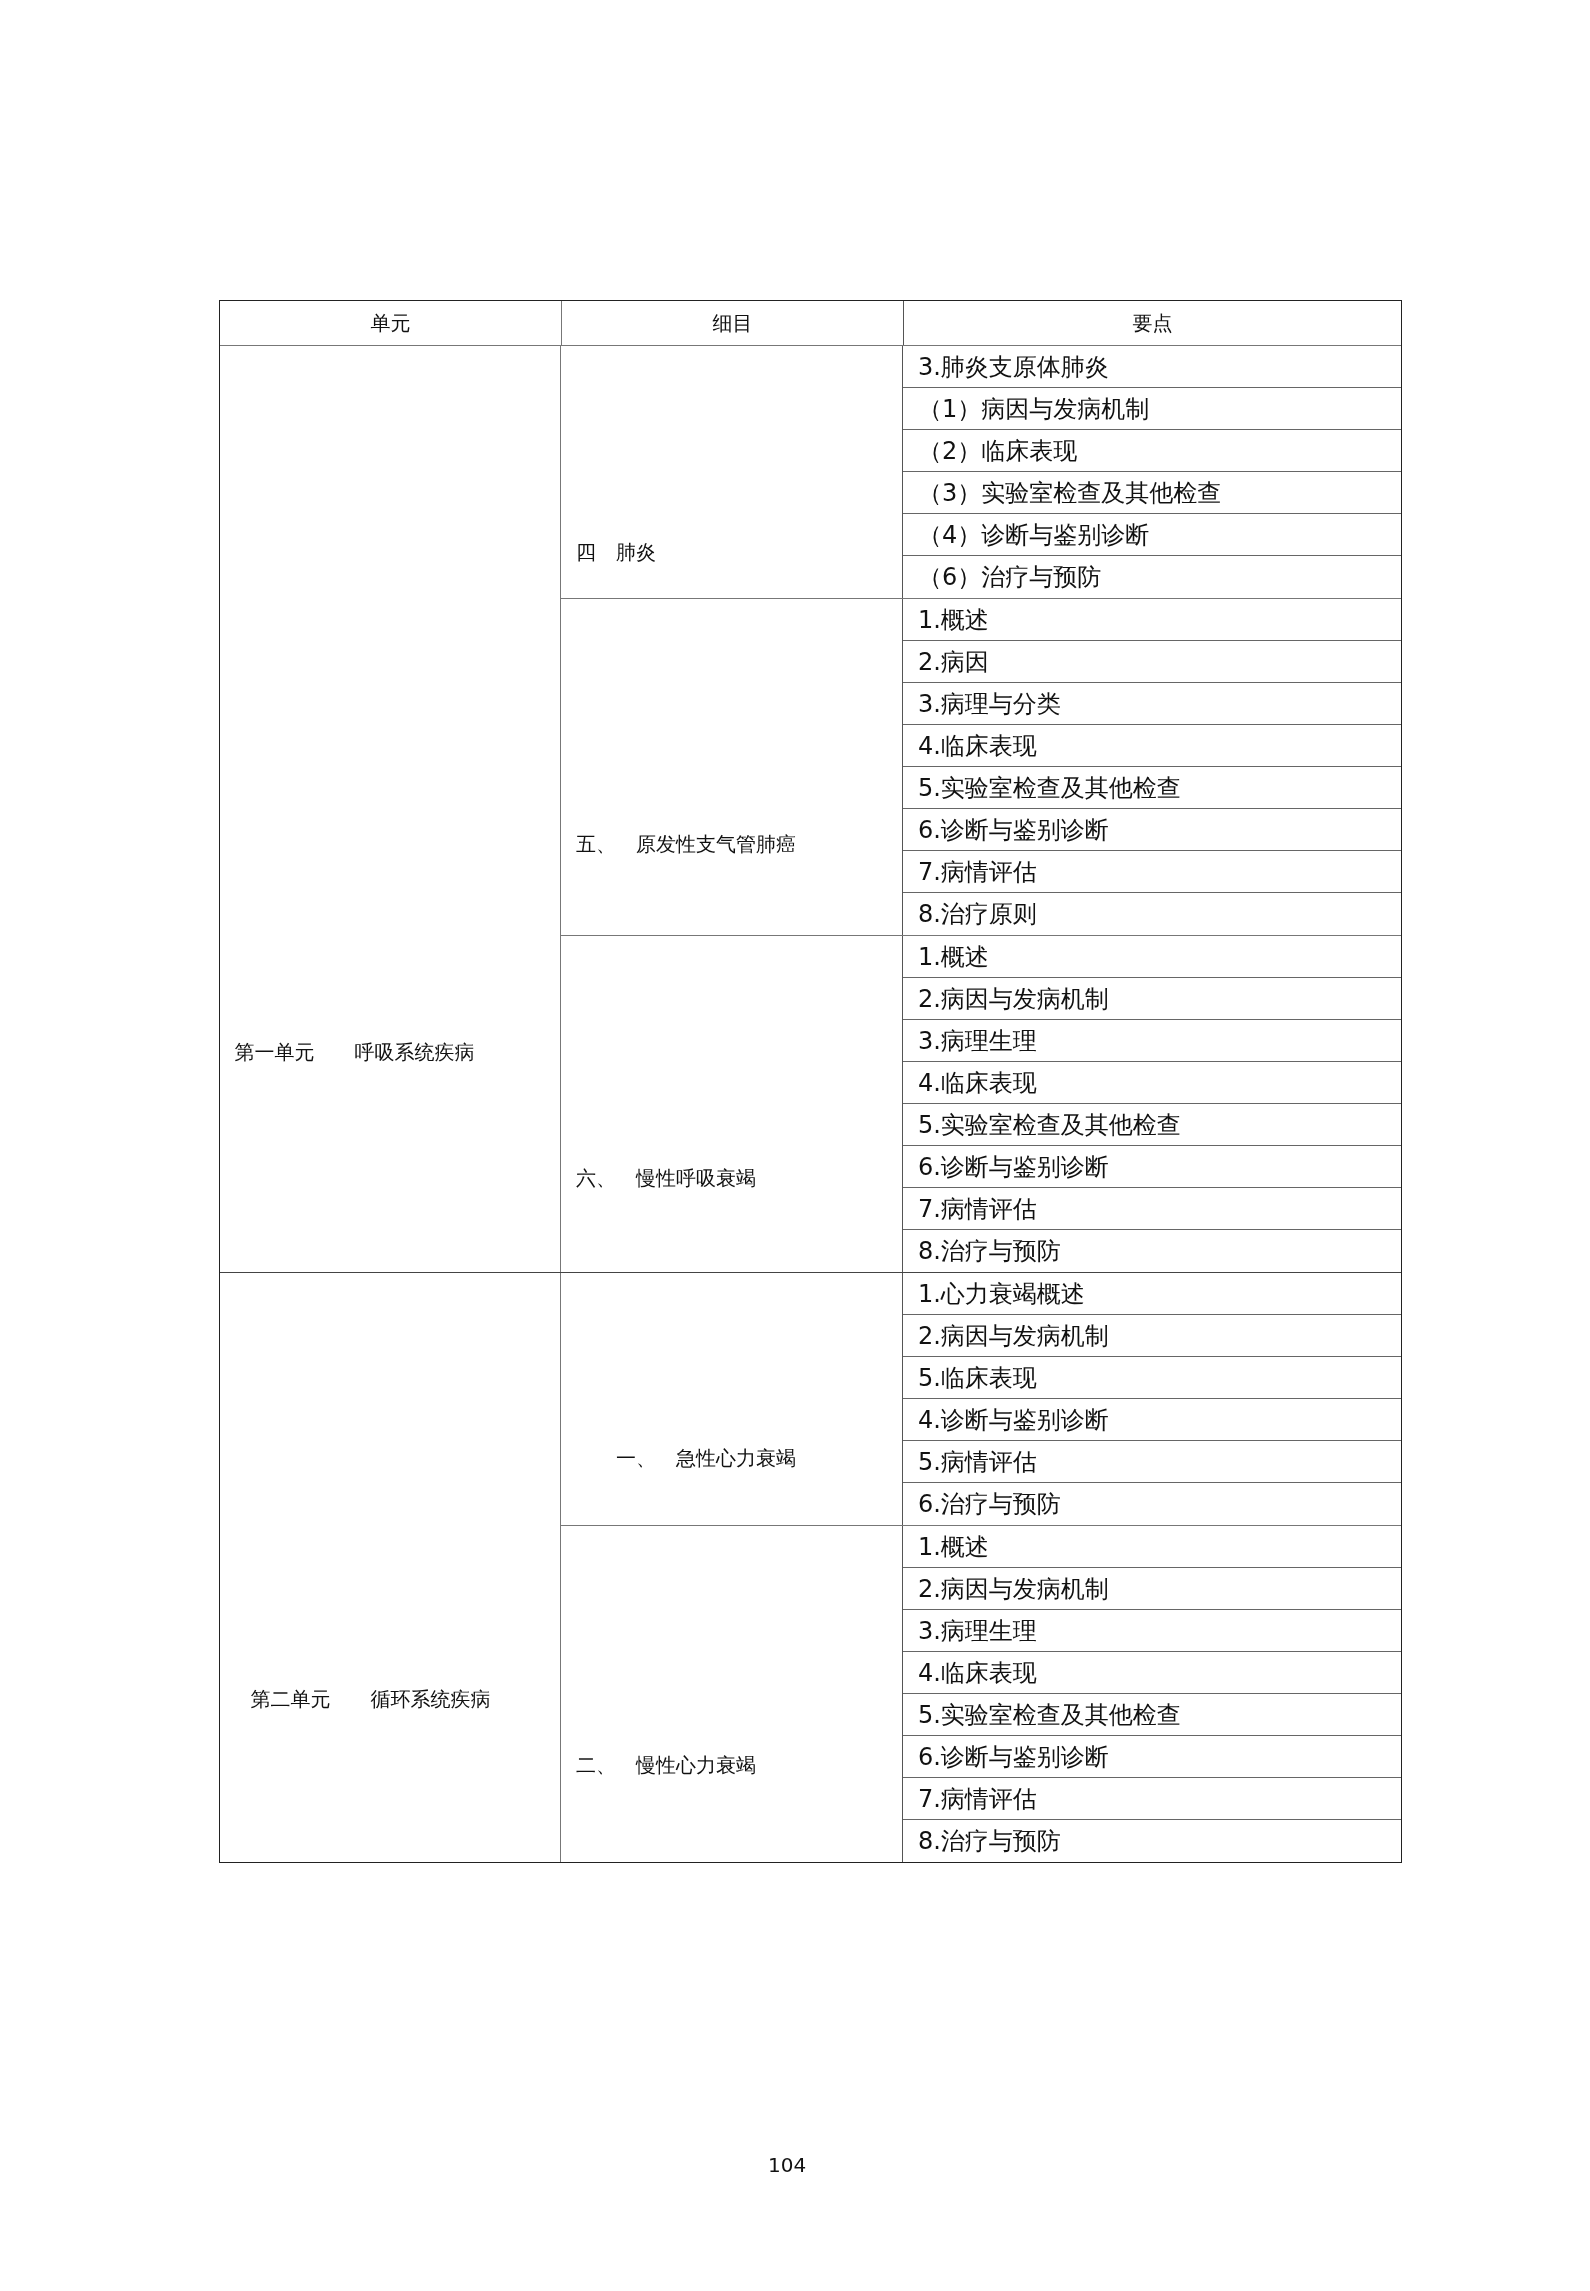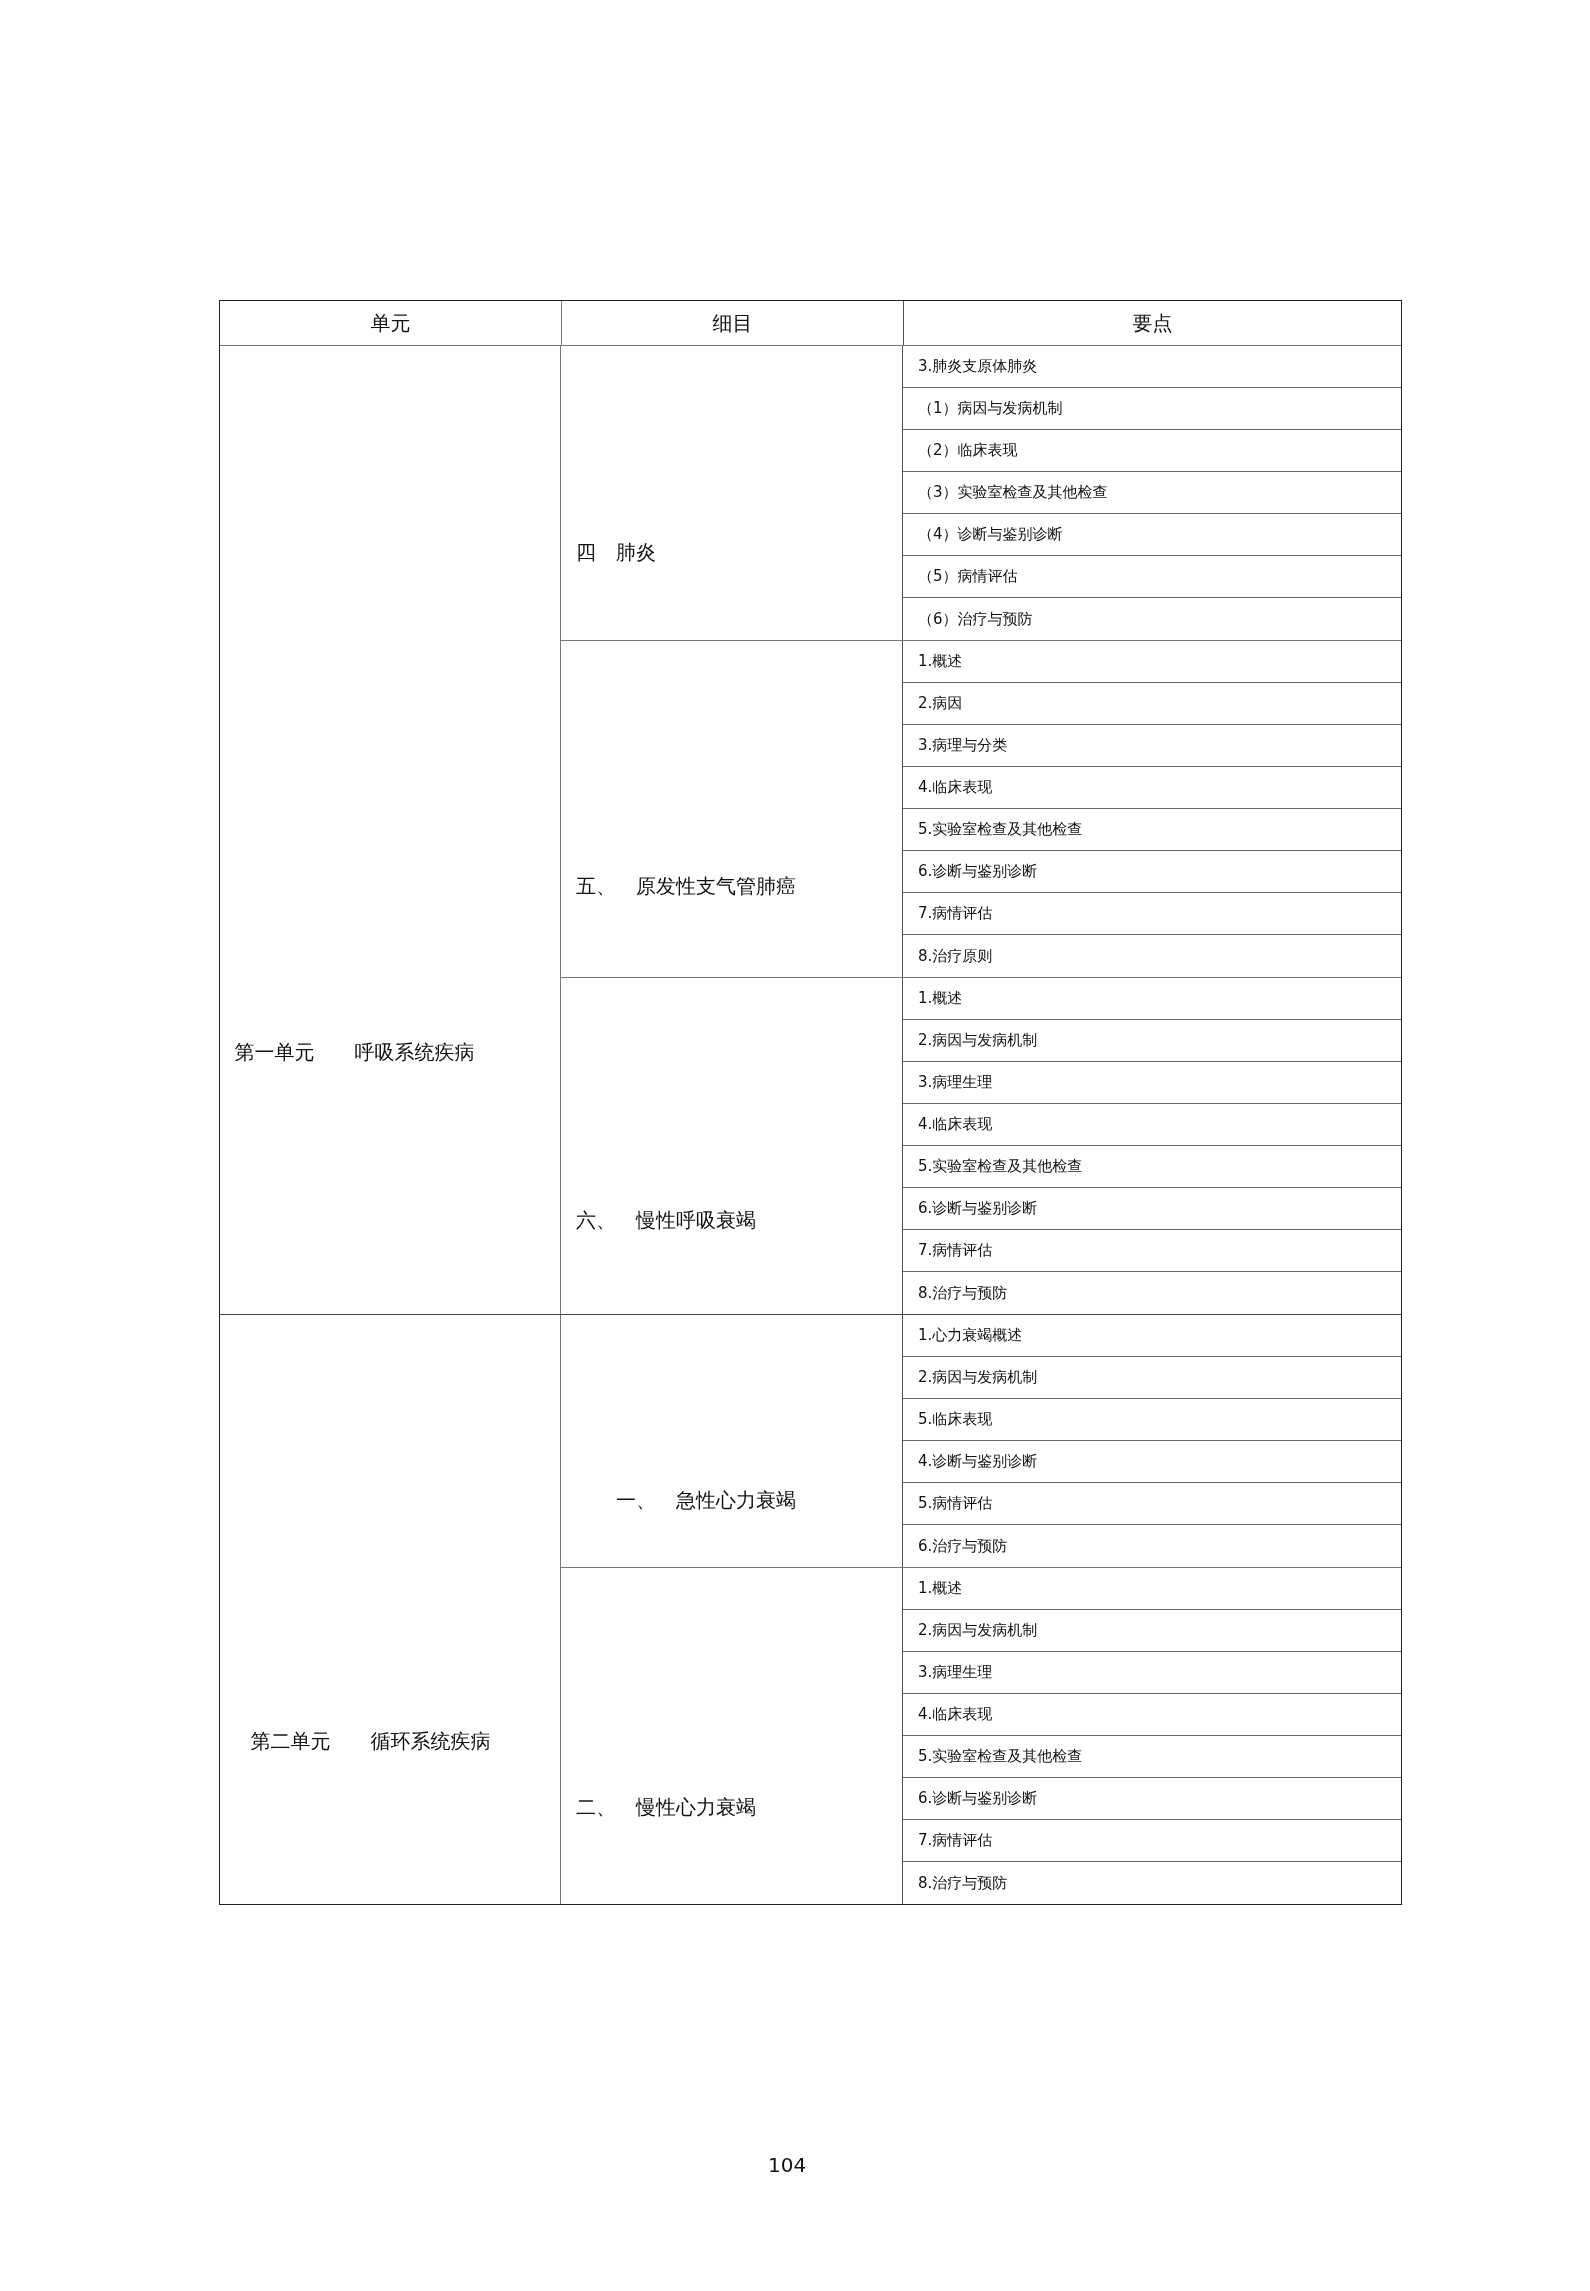--- a/index.html
+++ b/index.html
@@ -14,21 +14,21 @@
   .unit { display: flex; border-bottom: 1.8px solid #444; box-sizing: border-box; }
   .unit:last-child { border-bottom: none; }
   .unit-cell { position: relative; width: 342px; border-right: 1.8px solid #777; box-sizing: border-box; }
   .unit-label { position: absolute; left: 14.5px; font-size: 20px; white-space: pre; }
   .sections { width: 841px; display: flex; flex-direction: column; }
   .section { display: flex; border-bottom: 1.8px solid #777; box-sizing: border-box; }
   .section:last-child { border-bottom: none; }
   .sec-cell { position: relative; width: 342px; border-right: 1.8px solid #555; box-sizing: border-box; }
   .sec-label { position: absolute; left: 14.5px; font-size: 20px; white-space: pre; }
   .points { flex: 1; display: flex; flex-direction: column; }
-  .point { height: 42px; display: flex; align-items: center; padding-left: 14.5px; font-size: 15px; border-bottom: 1.4px solid #666; box-sizing: border-box; }
+  .point { height: 42px; display: flex; align-items: center; padding-left: 14.5px; font-size: 24px; border-bottom: 1.4px solid #666; box-sizing: border-box; }
   .point:last-child { border-bottom: none; }
   .page-number { position: absolute; left: 768px; top: 2153px; font-size: 20px; }
 </style>
 </head>
 <body>
 
 <div class="page">
   <div class="table">
     <div class="header">
       <div class="hcell c1">单元</div>
@@ -44,21 +44,20 @@
             <div class="section">
               <div class="sec-cell">
                 <span class="sec-label" style="top: 193px;">四　肺炎</span>
               </div>
               <div class="points">
                 <div class="point">3.肺炎支原体肺炎</div>
                 <div class="point">（1）病因与发病机制</div>
                 <div class="point">（2）临床表现</div>
                 <div class="point">（3）实验室检查及其他检查</div>
                 <div class="point">（4）诊断与鉴别诊断</div>
-                <div class="point">（5）病情评估</div>
                 <div class="point">（6）治疗与预防</div>
               </div>
             </div>
             <div class="section">
               <div class="sec-cell">
                 <span class="sec-label" style="top: 232px; text-align: center;">五、　原发性支气管肺癌</span>
               </div>
               <div class="points">
                 <div class="point">1.概述</div>
                 <div class="point">2.病因</div>

